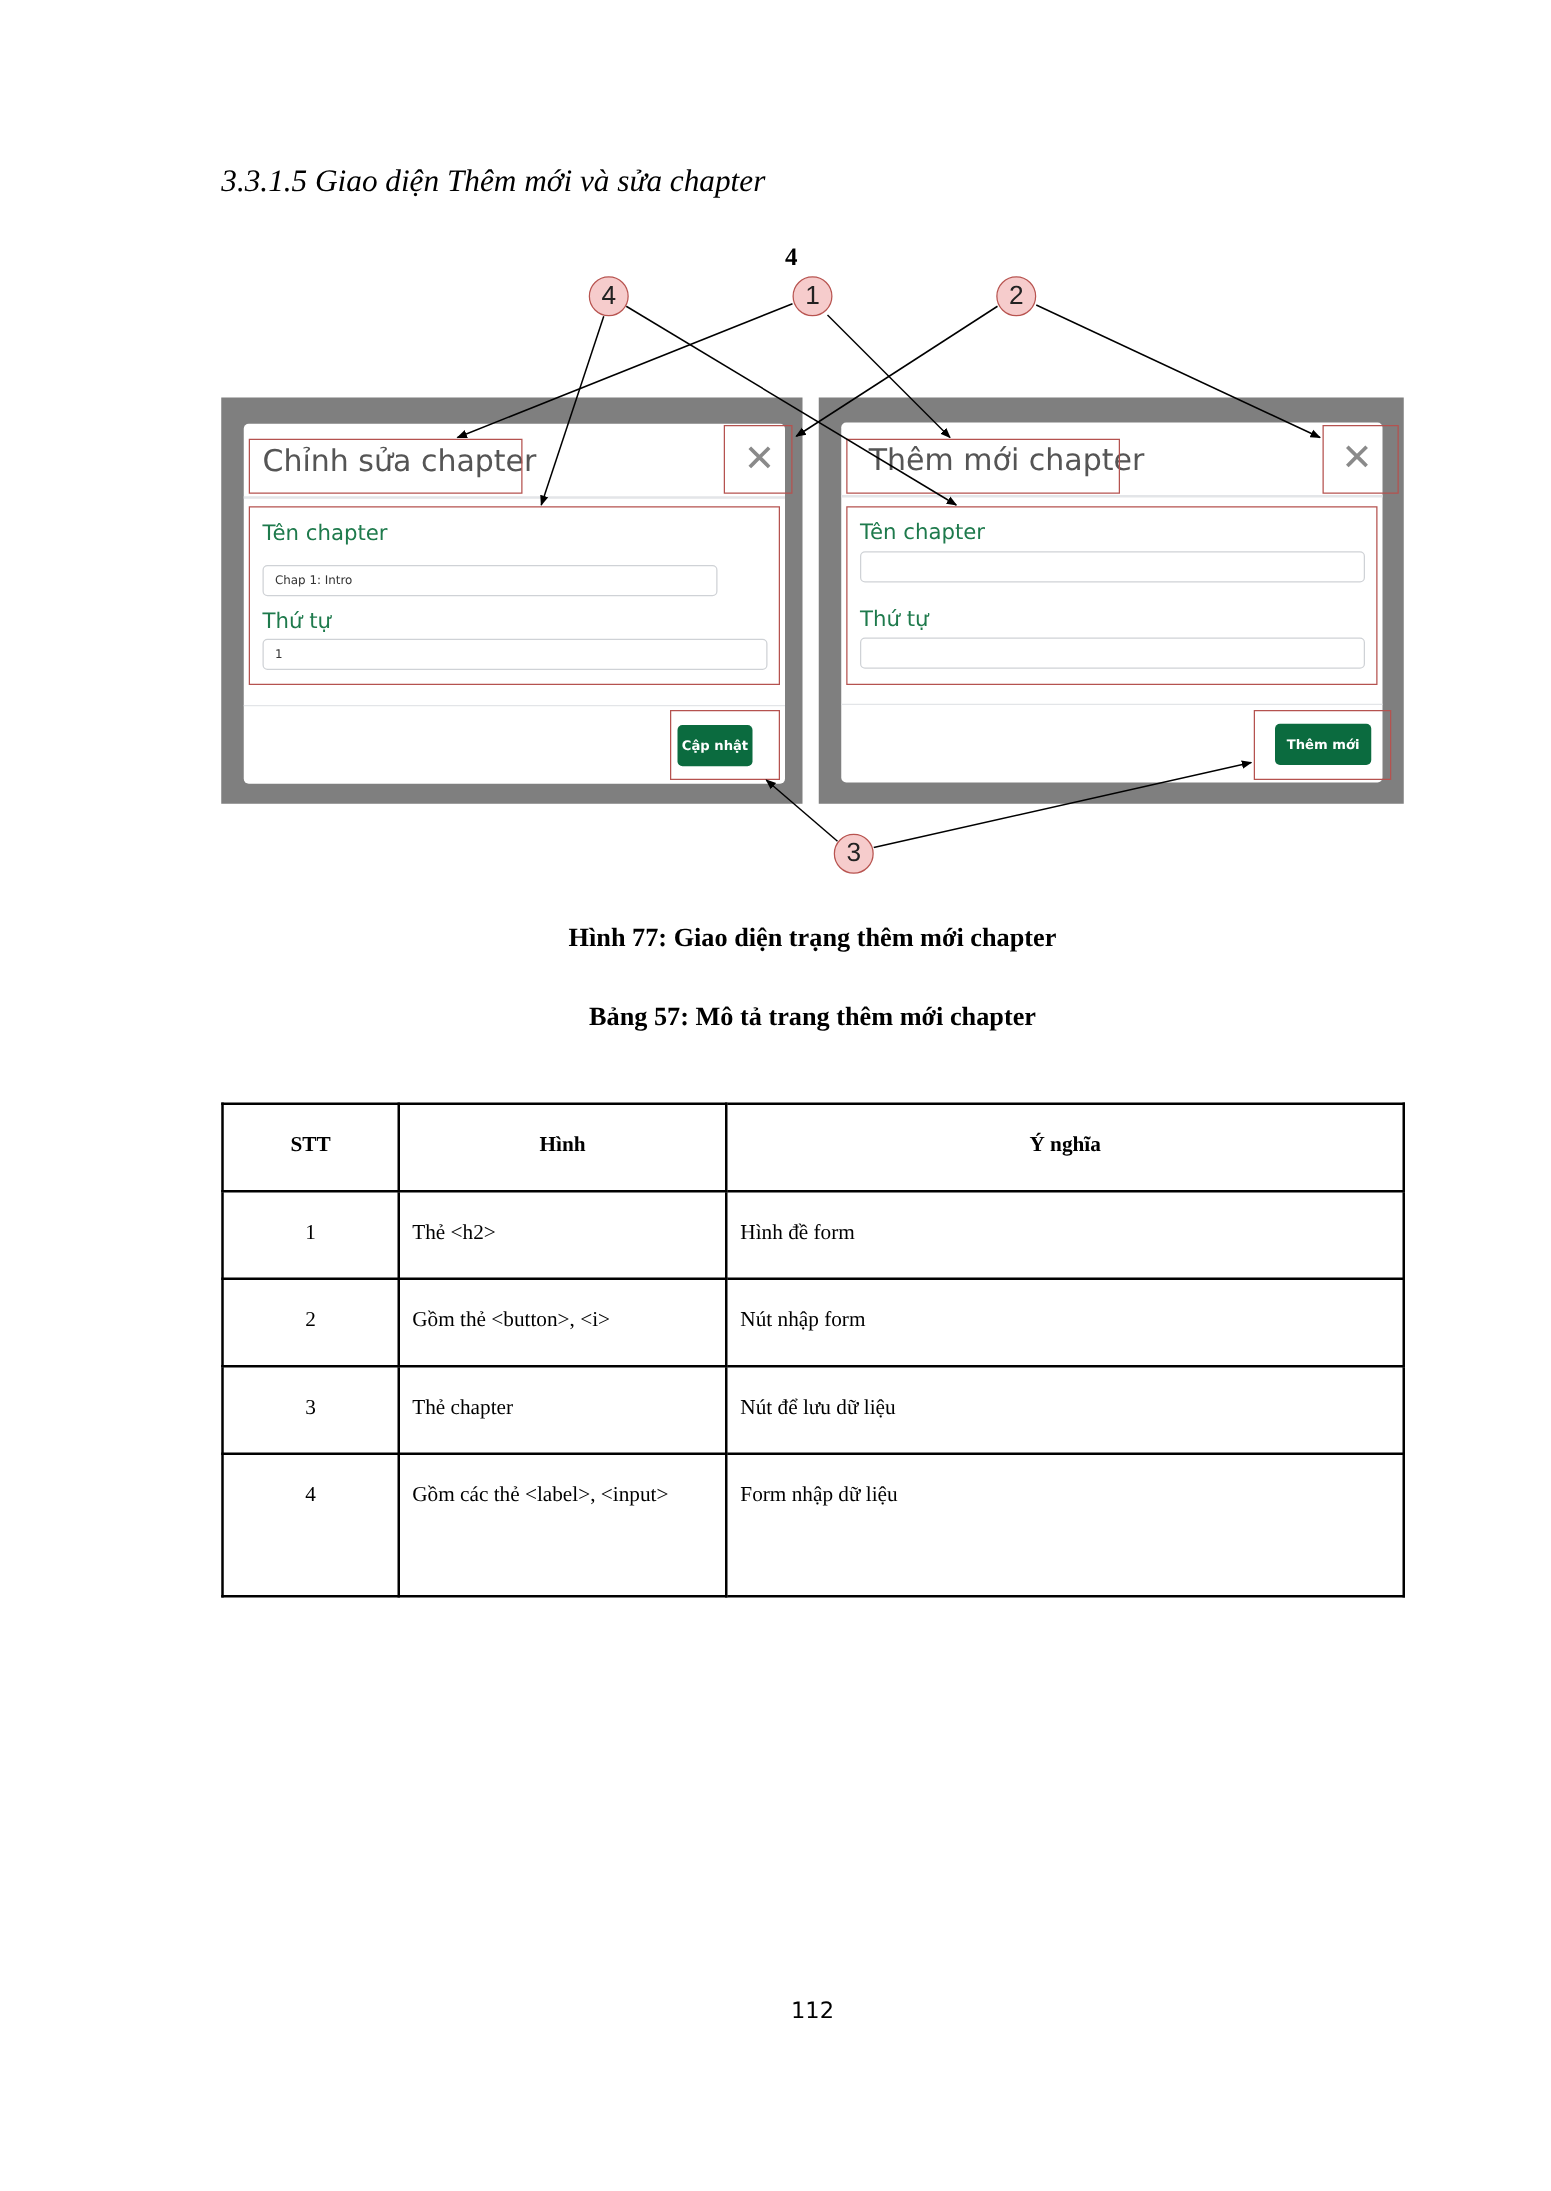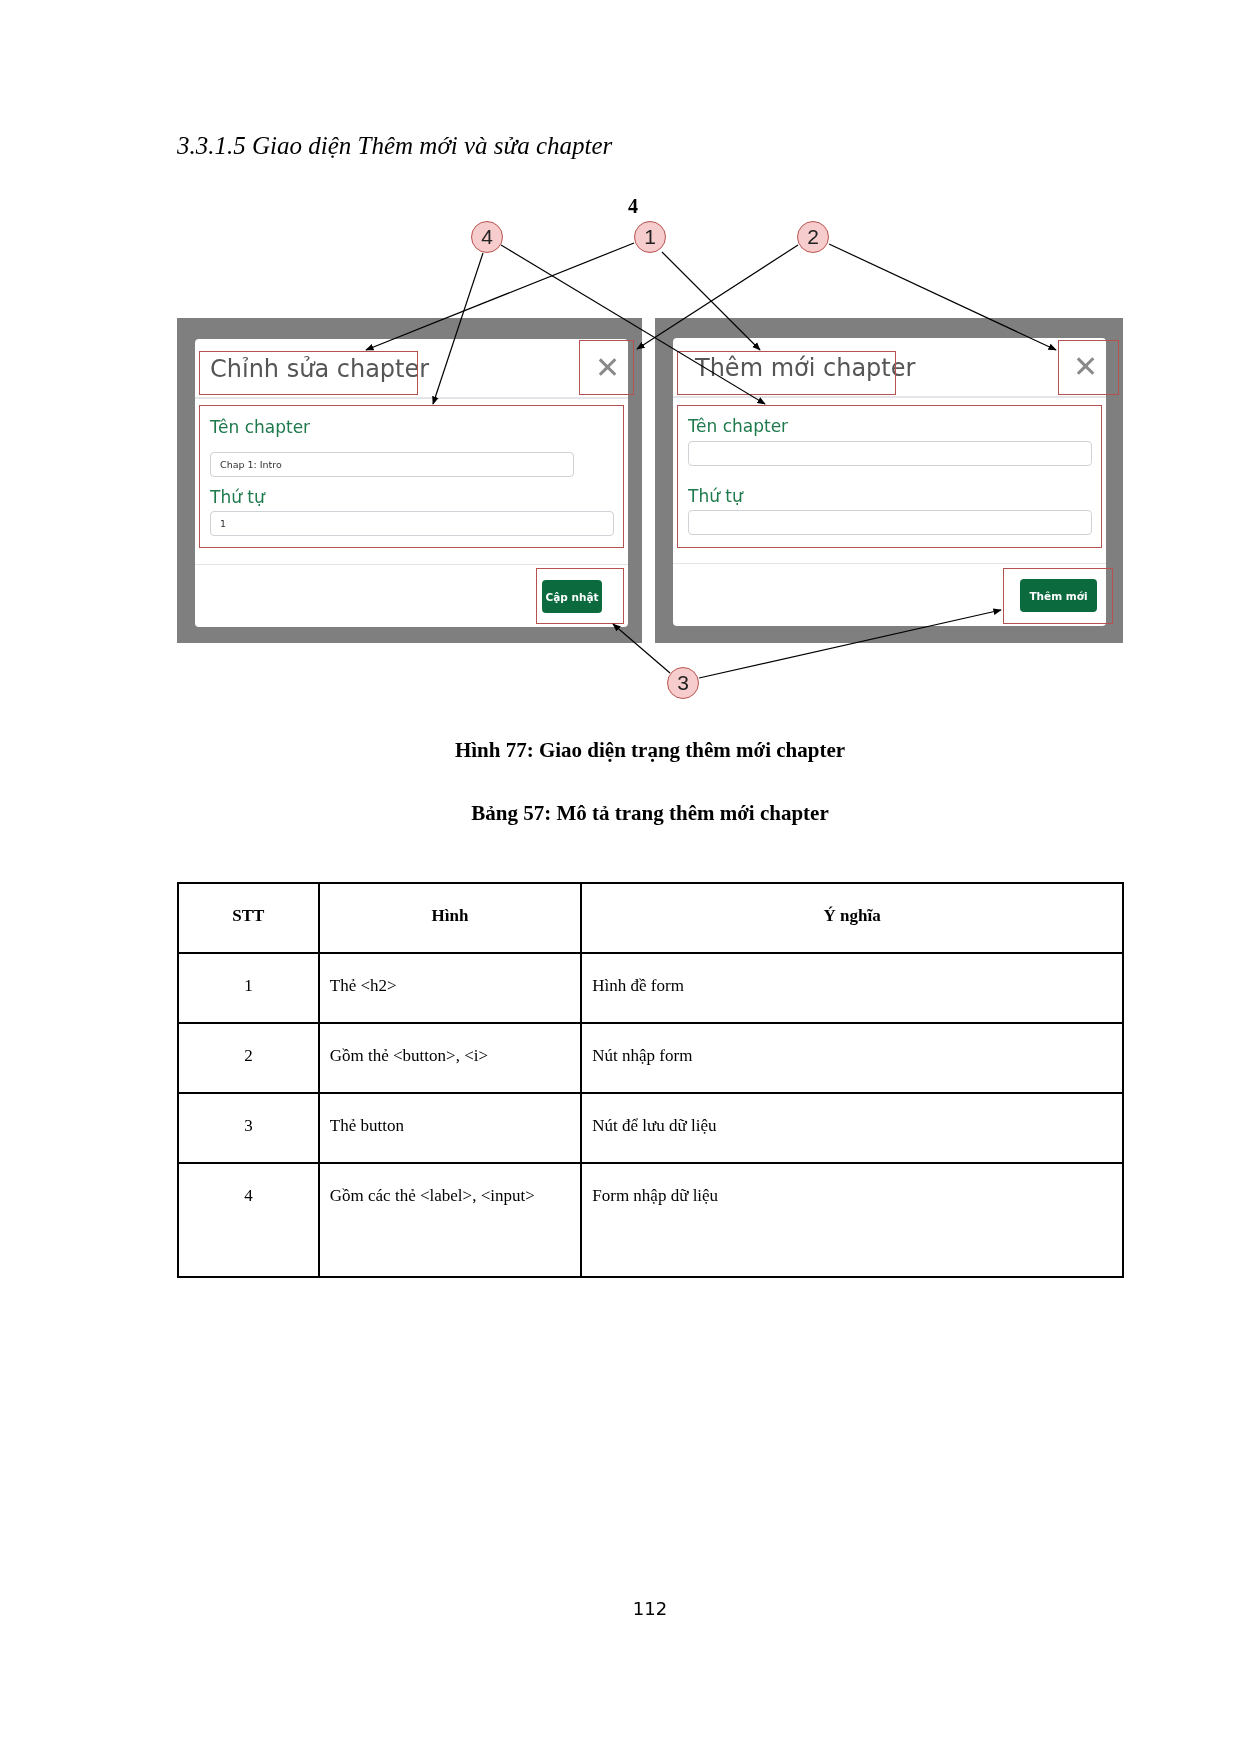--- a/index.html
+++ b/index.html
@@ -116,21 +116,21 @@
     <td>Thẻ &lt;h2&gt;</td>
     <td>Hình đề form</td>
   </tr>
   <tr>
     <td class="stt">2</td>
     <td>Gồm thẻ &lt;button&gt;, &lt;i&gt;</td>
     <td>Nút nhập form</td>
   </tr>
   <tr>
     <td class="stt">3</td>
-    <td>Thẻ button</td>
+    <td>Thẻ chapter</td>
     <td>Nút để lưu dữ liệu</td>
   </tr>
   <tr class="tall">
     <td class="stt">4</td>
     <td class="loai-just">Gồm các thẻ &lt;label&gt;, &lt;input&gt;</td>
     <td>Form nhập dữ liệu</td>
   </tr>
 </tbody>
   </table>
 

